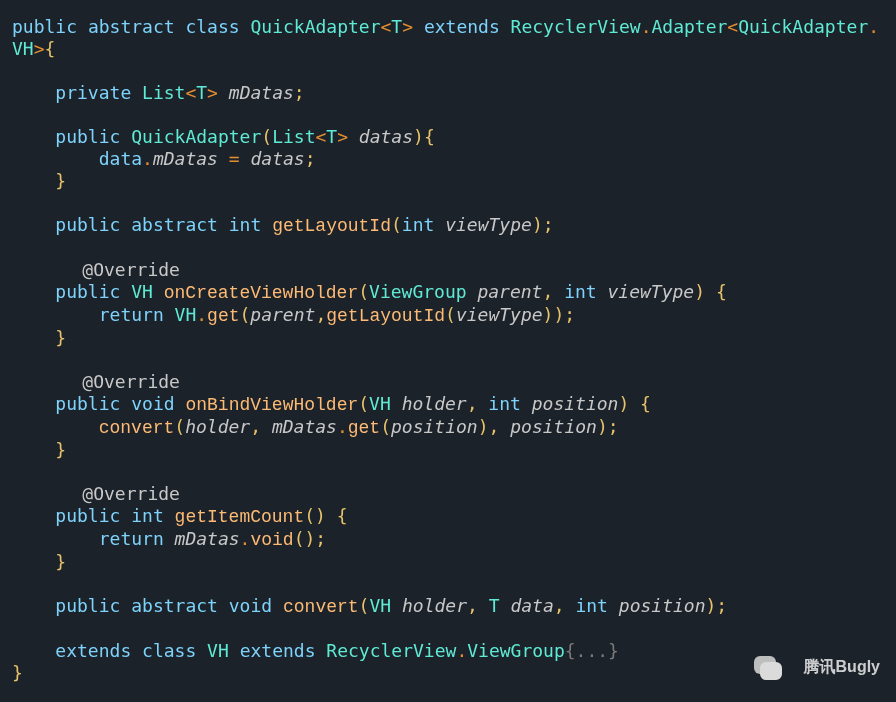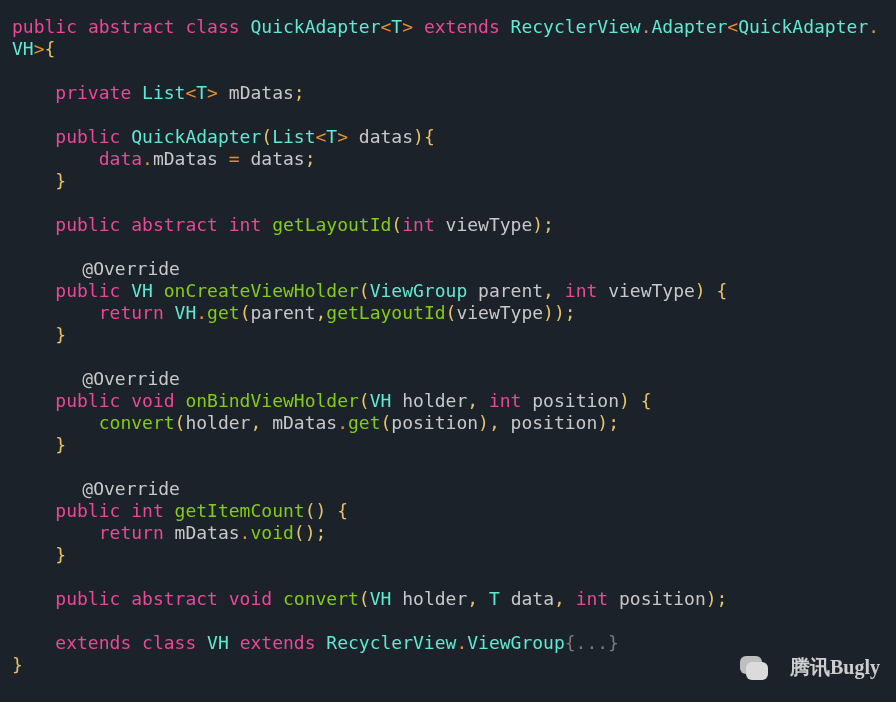--- a/index.html
+++ b/index.html
@@ -13,38 +13,38 @@
     line-height: 22px;
     color: #c8c8c8;
     overflow: hidden;
     position: relative;
   }
   pre {
     margin: 0;
     padding: 16px 12px;
     white-space: pre;
   }
-  .kw   { color: #ec4899; }   
+  .kw   { color: #7dd3fc; }   
   .typ  { color: #5eead4; }   
-  .id   { color: #c8c8c8; }
+  .id   { color: #c8c8c8; font-style: italic; }
   .op   { color: #e28e30; }   
   .pun  { color: #e6c26b; }
-  .fn   { color: #84cc16; }
+  .fn   { color: #fdba74; font-family: Liberation Mono, monospace; }
   .ann  { color: #c8c8c8 ; margin-left: 27px; }
   .dim  { color: #7a7a7a; }   
   .watermark {
     position: absolute;
     right: 16px;
     bottom: 24px;
     display: flex;
     align-items: center;
     gap: 24px;
     color: #e0e0e0;
-    font-family: Liberation Serif, serif;
-    font-size: 20px;
+    font-family: Liberation Sans, sans-serif;
+    font-size: 16px;
     font-weight: bold;
     opacity: 0.9;
   }
   .wm-ico {
     width: 26px;
     height: 22px;
     position: relative;
   }
   .wm-ico .b1, .wm-ico .b2 {
     width: 22px;

